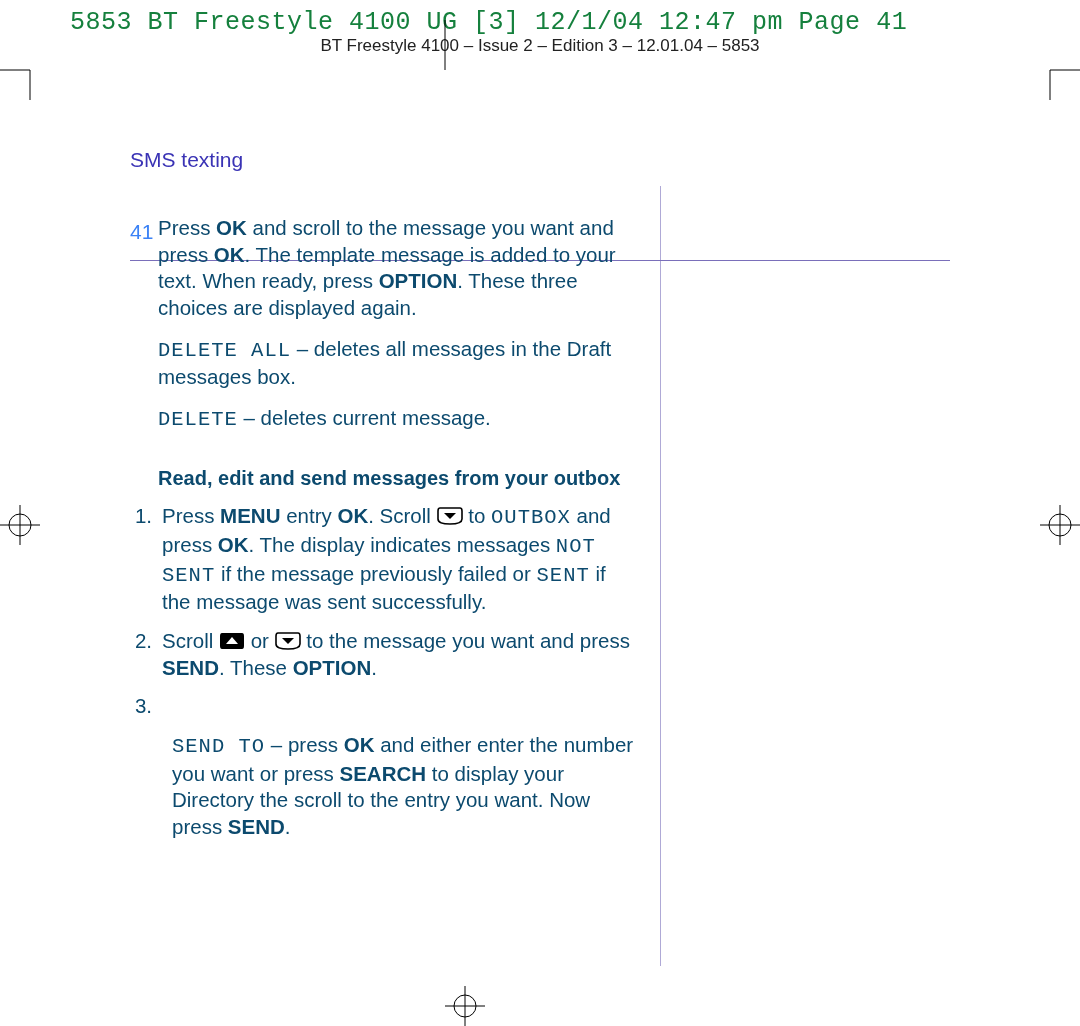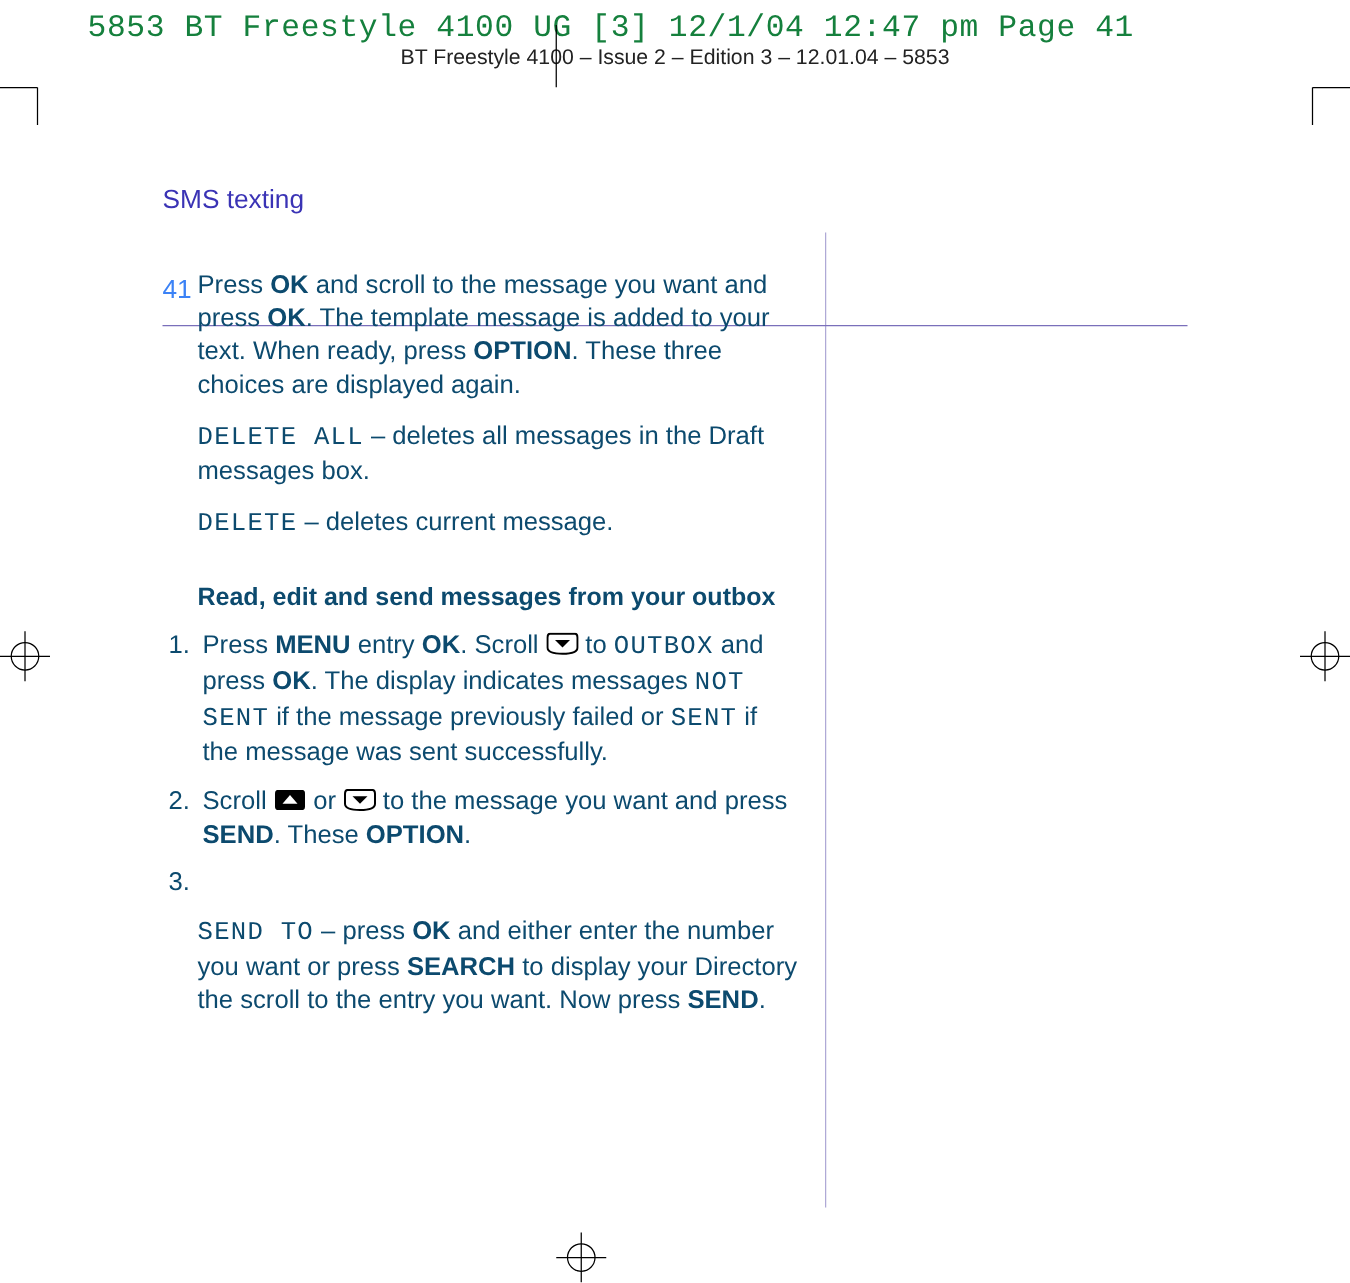--- a/index.html
+++ b/index.html
@@ -165,21 +165,21 @@
               <path d="M3 1 H23 Q25 1 25 4 V12 Q25 17 13 17 Q1 17 1 12 V4 Q1 1 3 1 Z" fill="#fff" stroke="#000" stroke-width="1.6"></path>
               <path d="M7 6 L13 12 L19 6 Z" fill="#000"></path>
             </svg></span><span> to the message you want and press </span><span class="b">SEND</span><span>. These </span><span class="b">OPTION</span><span>.</span>
       </span>
     </div>
 
     <div class="li">
       <span class="li-num">3.</span>
     </div>
 
-    <div class="li" style="margin-left:0;">
+    <div class="li" style="margin-left:14px;">
       <span>
         <span class="lcd">SEND TO</span><span> – press </span><span class="b">OK</span><span> and either enter the number you want or press </span><span class="b">SEARCH</span><span> to display your Directory the scroll to the entry you want. Now press </span><span class="b">SEND</span><span>.</span>
       </span>
     </div>
   </div>
 </div>
 
 <svg class="crop" style="top:500px;left:-5px" width="50" height="50">
   <circle class="cross" cx="25" cy="25" r="11"></circle>
     <line class="cross" x1="25" y1="5" x2="25" y2="45"></line>

